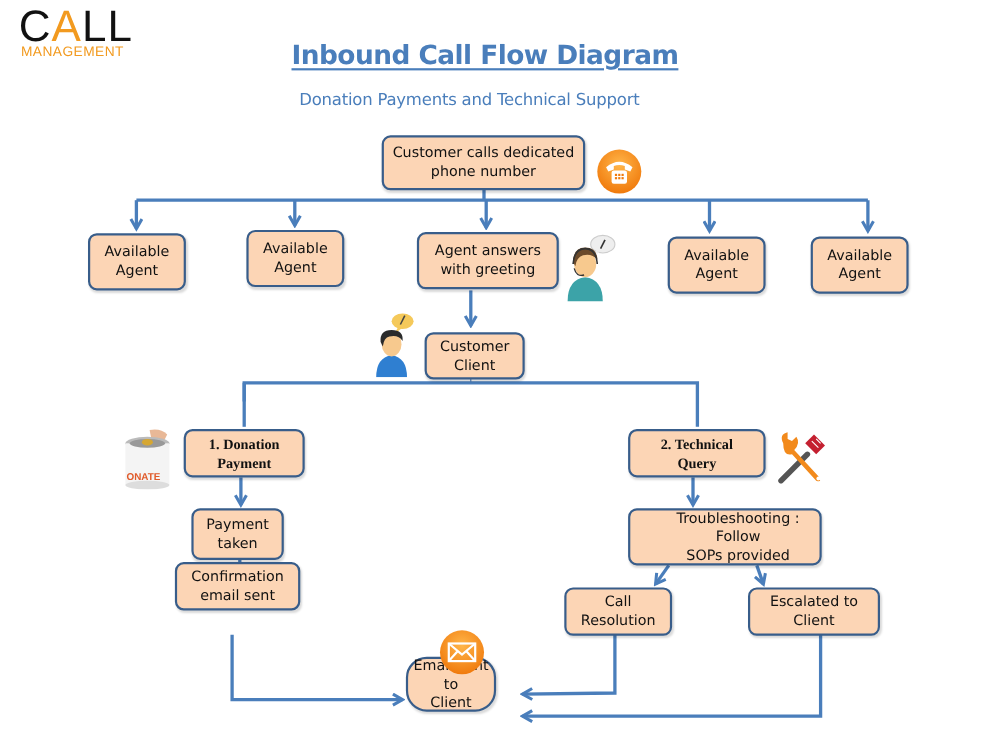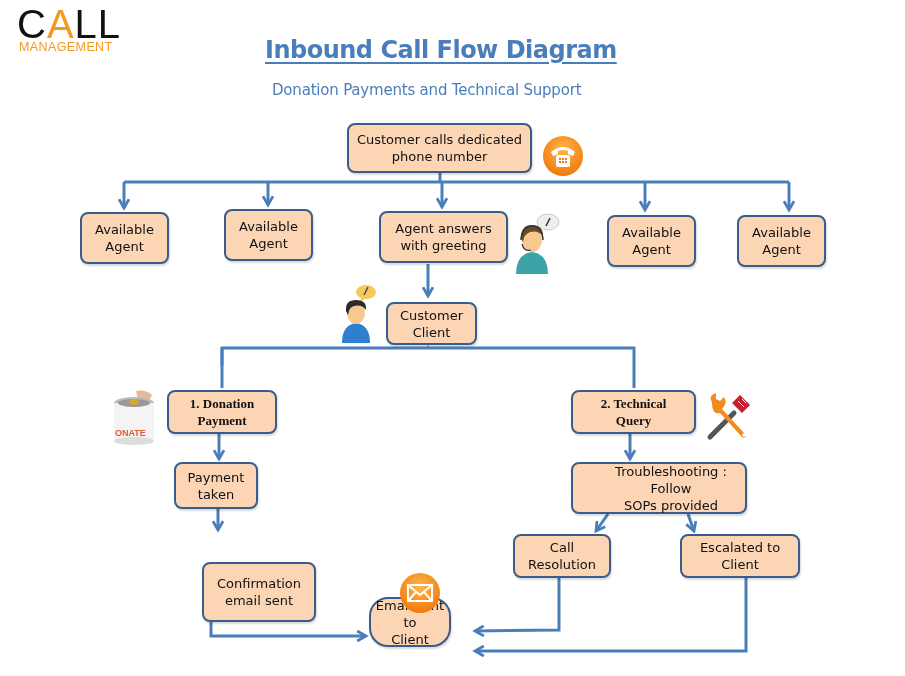--- a/index.html
+++ b/index.html
@@ -93,21 +93,21 @@
   </div>
 
 <div class="node bold" style="left:167px;top:390px;width:110px;height:44px;">
     <span>1. Donation
 Payment</span>
   </div>
 <div class="node" style="left:174px;top:462px;width:84px;height:47px;">
     <span>Payment
 taken</span>
   </div>
-<div class="node" style="left:159px;top:562px;width:114px;height:60px;margin-left:43px;">
+<div class="node" style="left:159px;top:511px;width:114px;height:44px;">
     <span>Confirmation
 email sent</span>
   </div>
 
 <div class="node bold" style="left:571px;top:390px;width:125px;height:44px;">
     <span>2. Technical
 Query</span>
   </div>
 <div class="node" style="left:571px;top:462px;width:176px;height:52px;padding-left:28px;">
     <span>Troubleshooting : Follow

